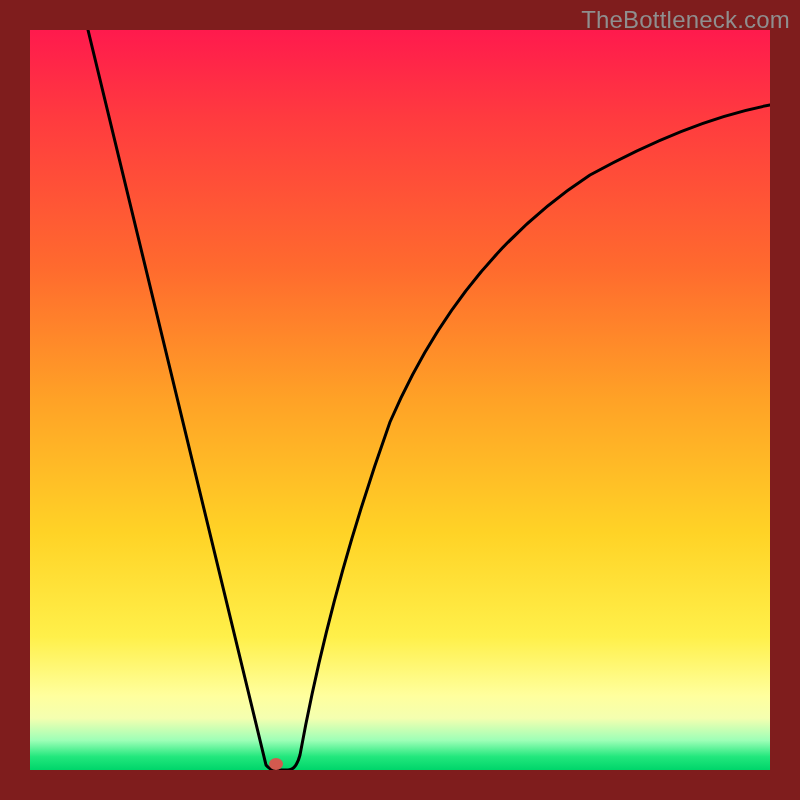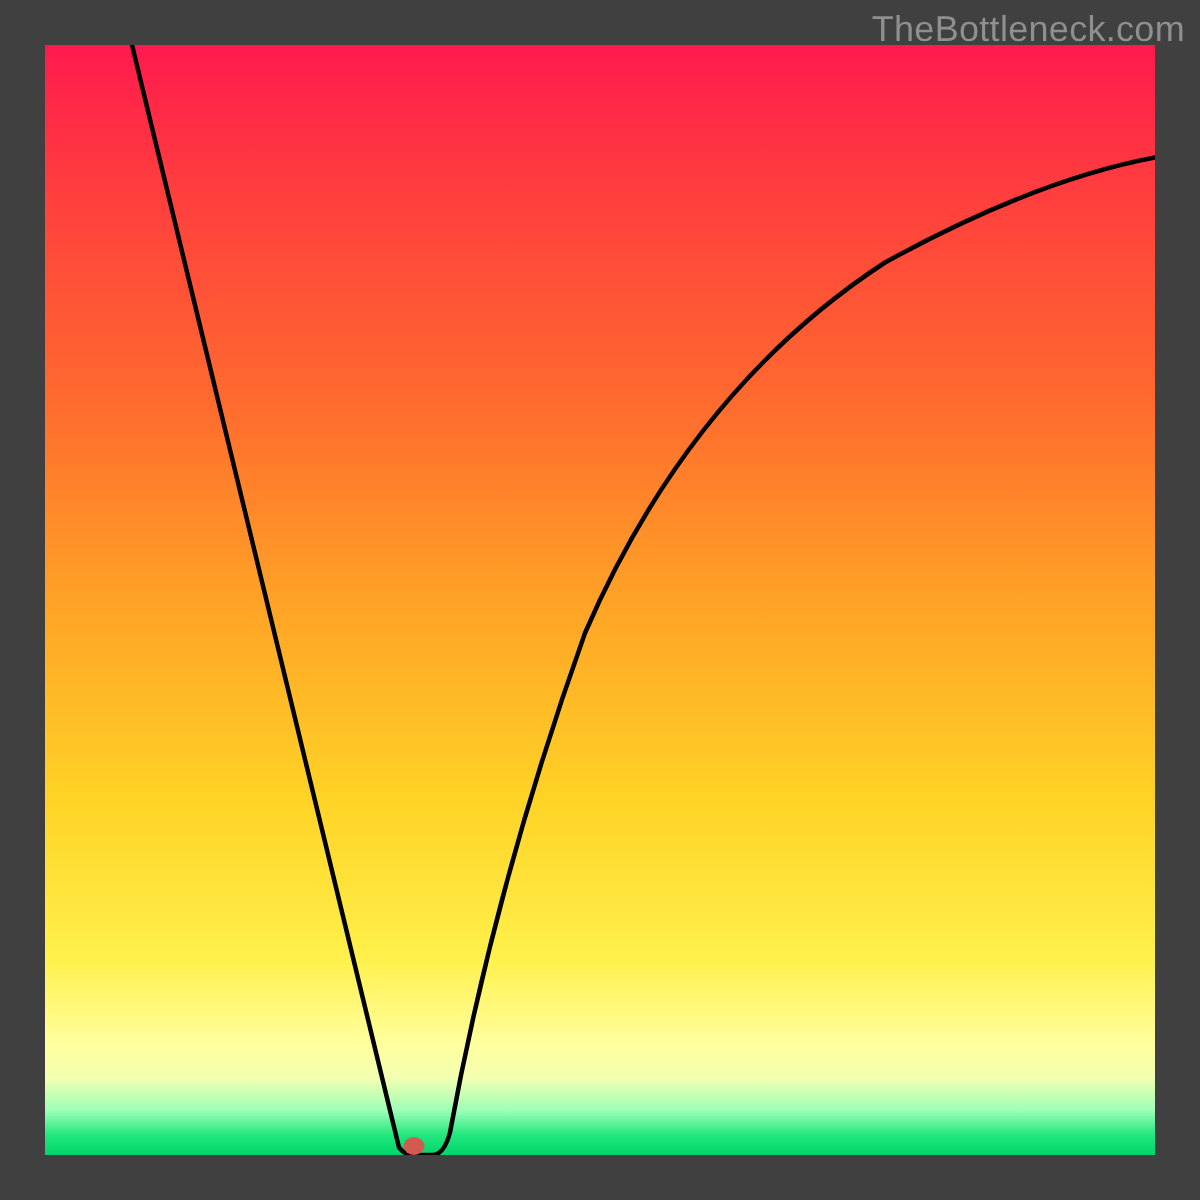--- a/index.html
+++ b/index.html
@@ -8,21 +8,21 @@
     width: 800px;
     height: 800px;
     background: #000000;
     overflow: hidden;
     font-family: Arial, Helvetica, sans-serif;
   }
   .stage {
     position: relative;
     width: 800px;
     height: 800px;
-    background: #404040;
+    background: #7f1d1d;
   }
   .plot-area {
     position: absolute;
     left: 30px;
     top: 30px;
     width: 740px;
     height: 740px;
     
     background: linear-gradient(
       to bottom,

